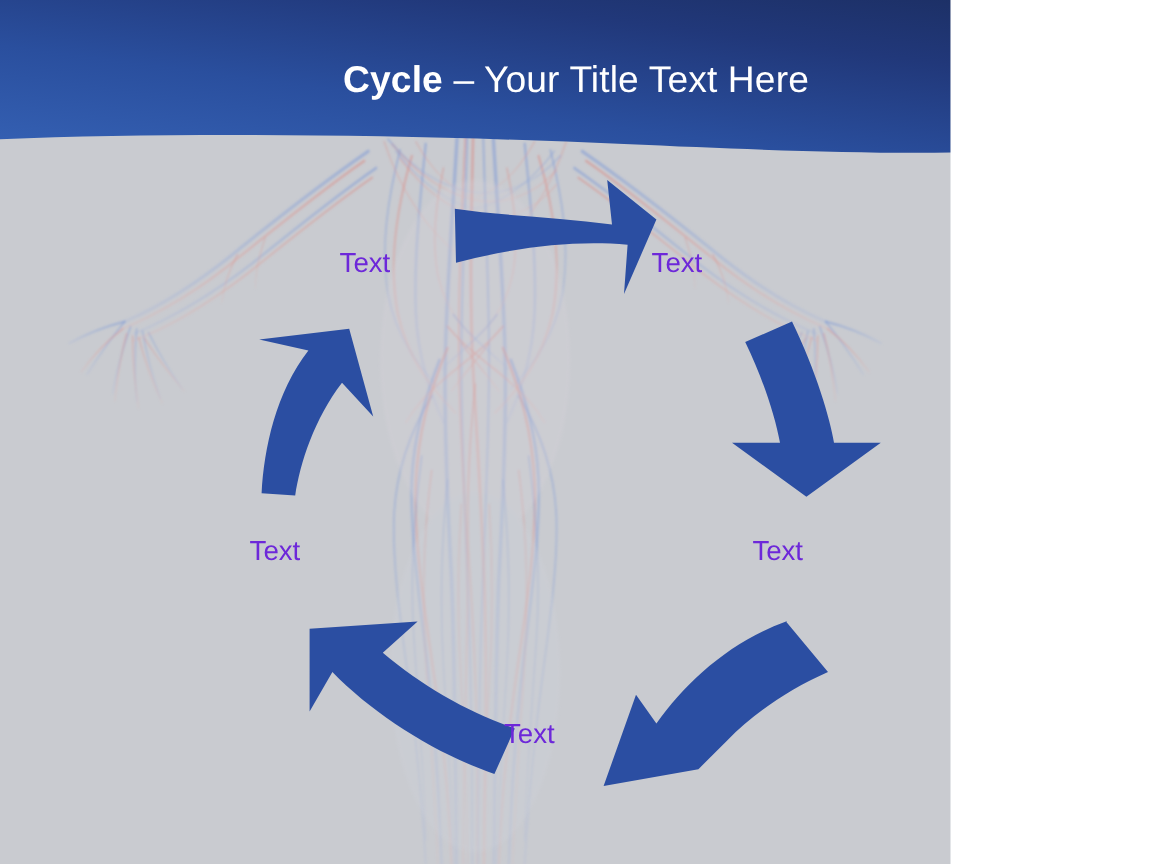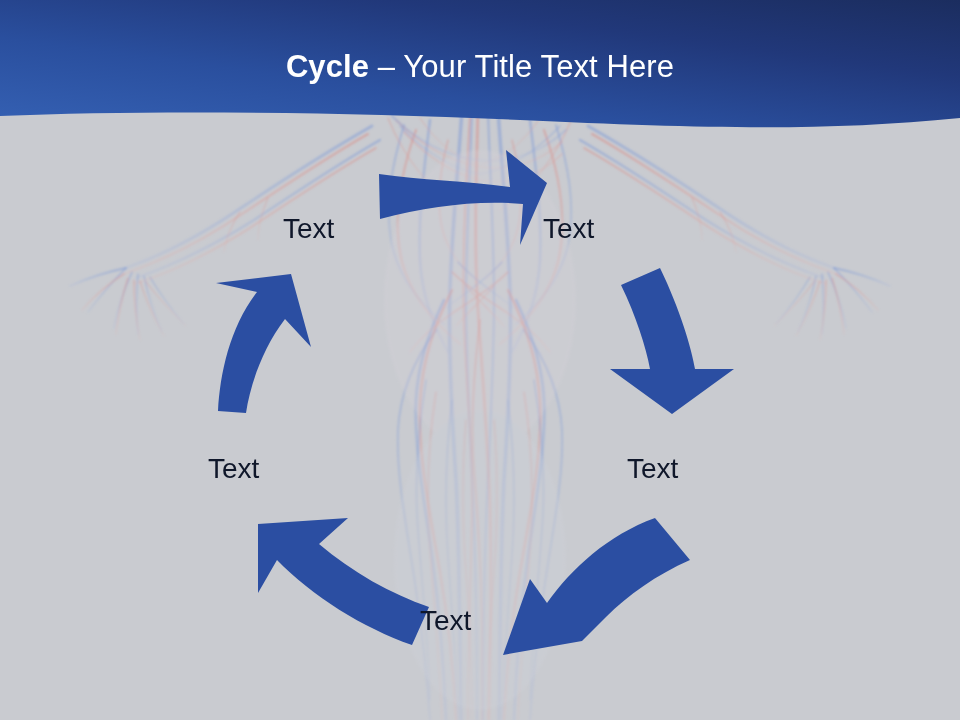--- a/index.html
+++ b/index.html
@@ -2,21 +2,21 @@
 <html><head>
 <meta charset="utf-8">
 <style>
   html, body {
     margin: 0;
     padding: 0;
     background: #ffffff;
   }
   #slide {
     position: relative;
-    width: 960px;
+    width: 792px;
     height: 720px;
     overflow: hidden;
     background: #c9cbd0;
     font-family: "Liberation Sans", sans-serif;
     -webkit-font-smoothing: antialiased;
   }
 
   
   #bg-art {
     position: absolute;
@@ -59,26 +59,25 @@
   }
 
   
   #cycle-layer {
     position: absolute;
     inset: 0;
   }
 
   .cycle-label {
     position: absolute;
-    color: #0f172a;
-    font-size: 28px;
+    color: #6d28d9;
+    font-size: 23px;
     line-height: 38px;
     font-weight: 400;
     white-space: nowrap;
-    margin-top: 10px;
   }
 
   #label-top-left   { left: 283px; top: 200px; }
   #label-top-right  { left: 543px; top: 200px; }
   #label-right      { left: 627px; top: 440px; }
   #label-bottom     { left: 420px; top: 592px; }
   #label-left       { left: 208px; top: 440px; }
 
   #center-text {
     position: absolute;

